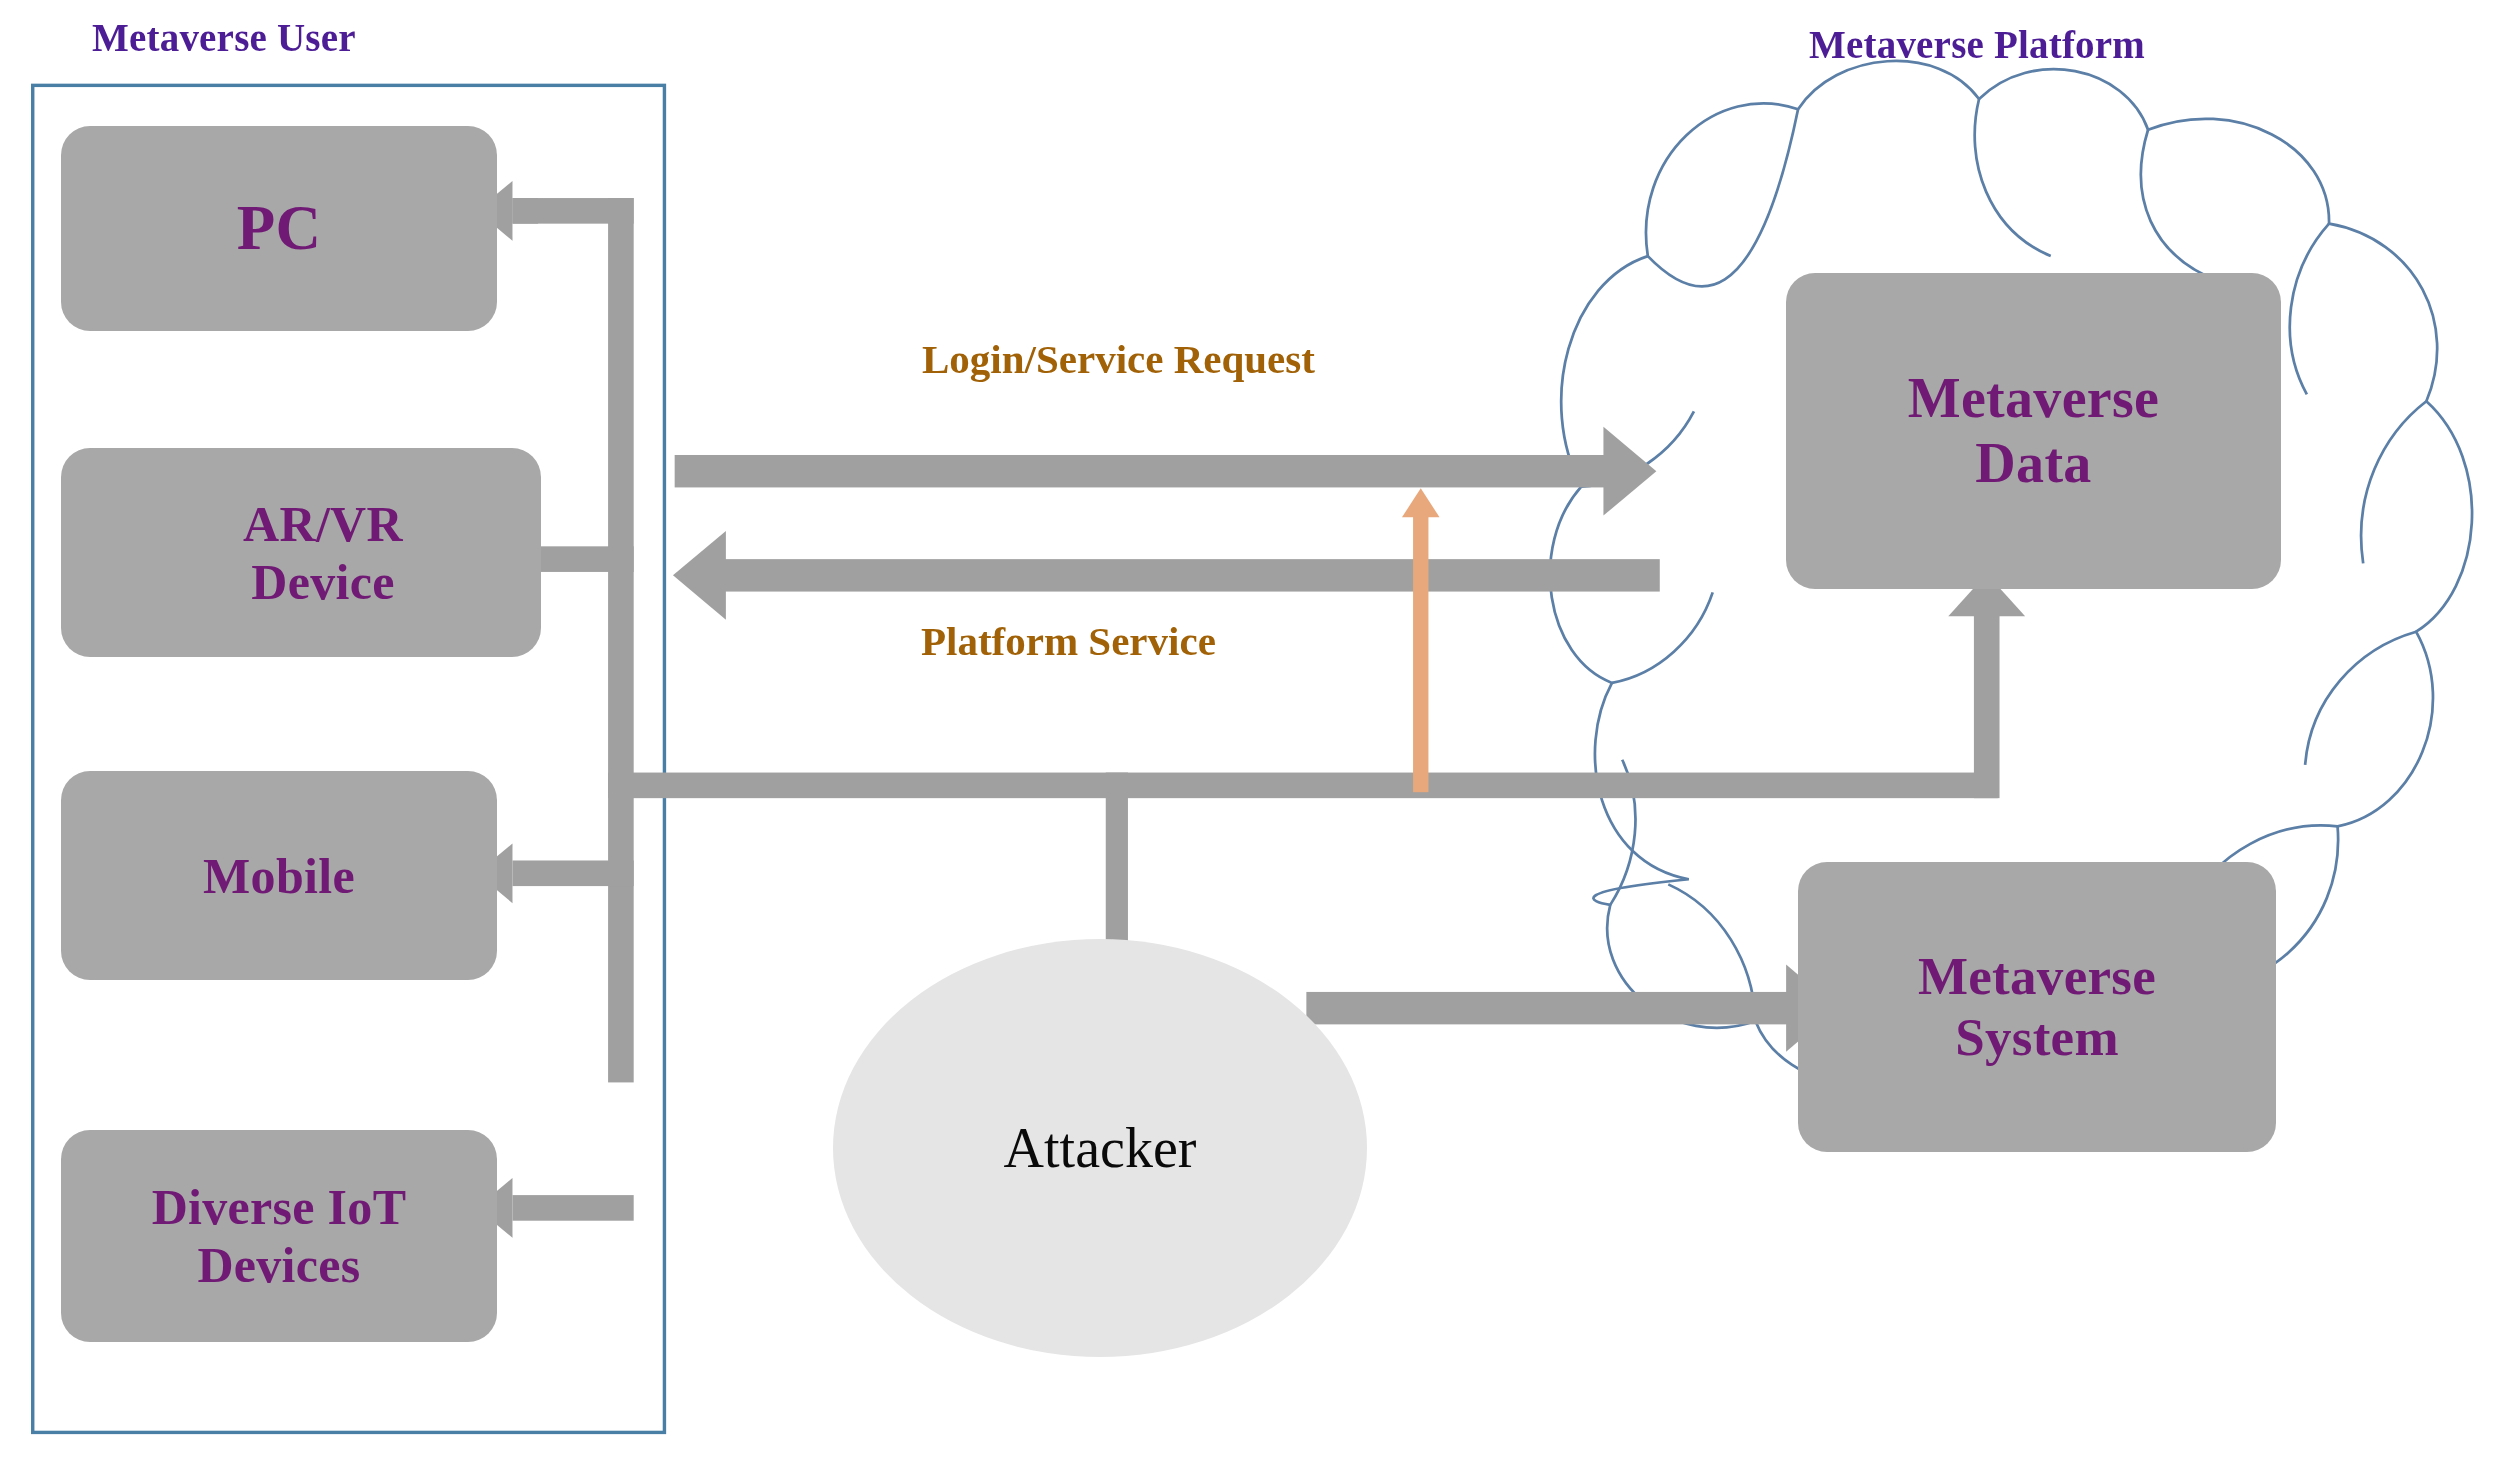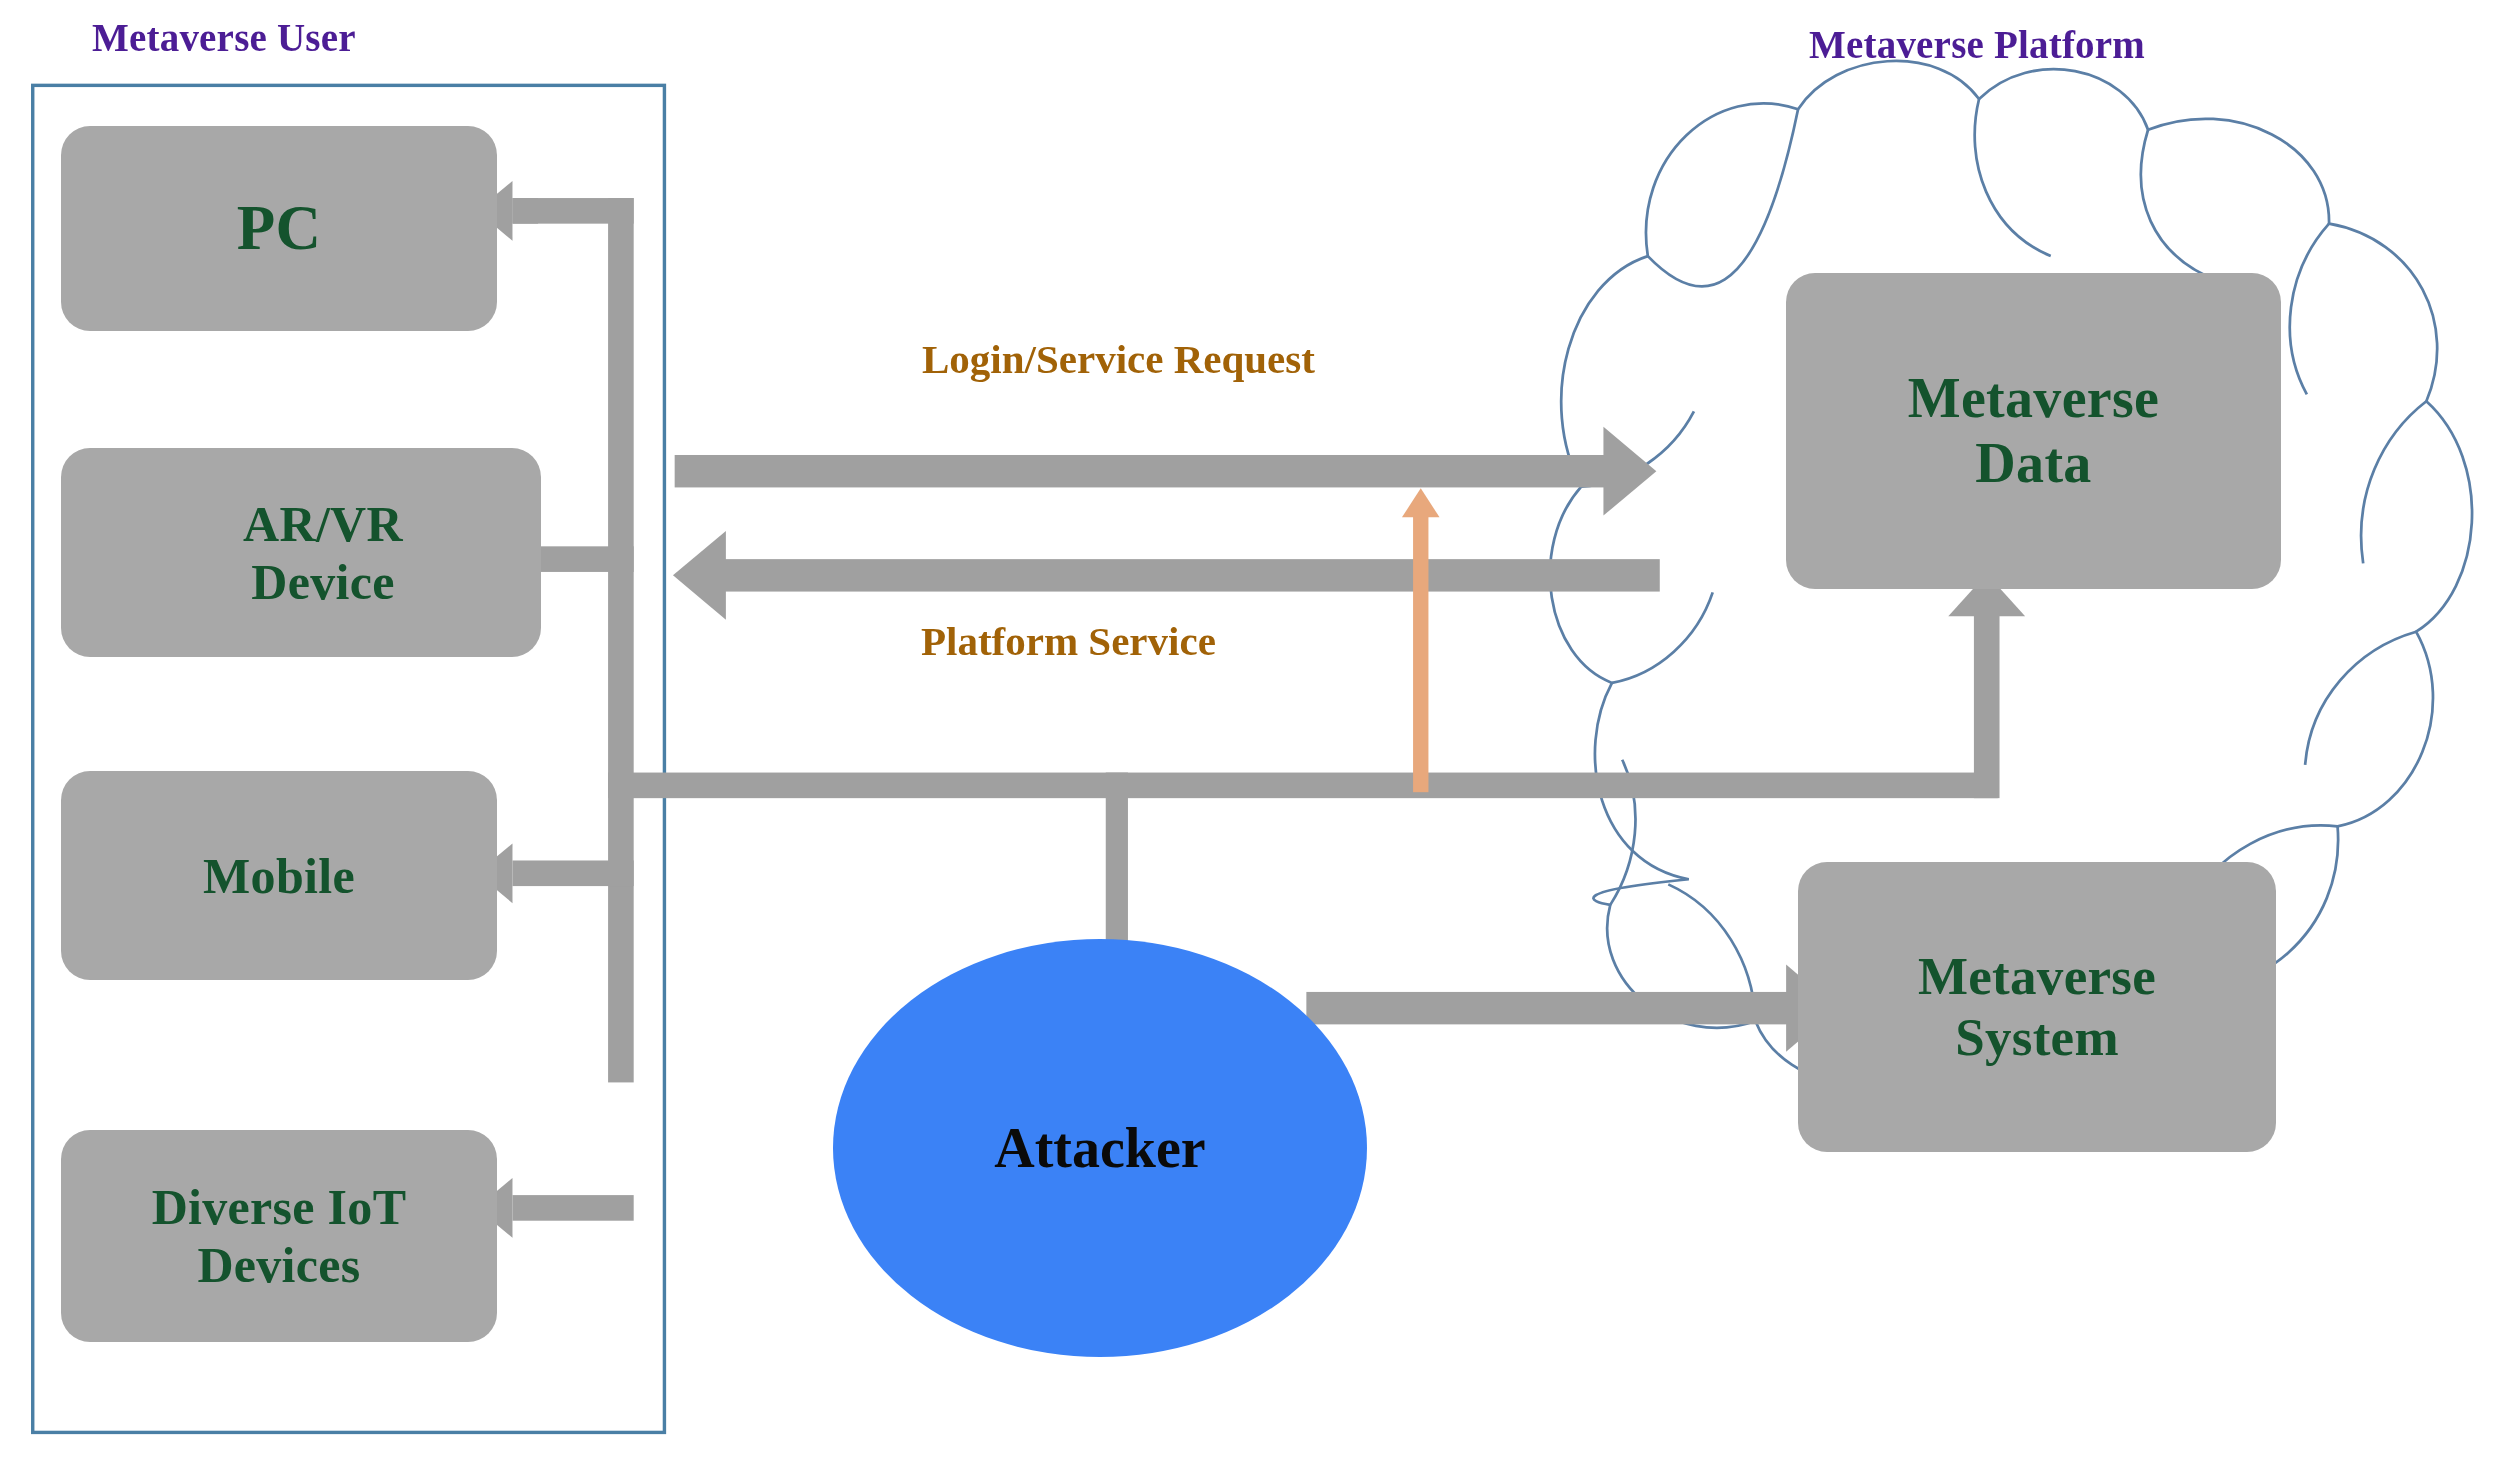--- a/index.html
+++ b/index.html
@@ -13,31 +13,31 @@
   
   #artwork{position:absolute;left:0;top:0;width:2512px;height:1464px;}
 
   
   .node{
     position:absolute;
     background:#a8a8a8;
     border-radius:29px;
     display:flex;align-items:center;justify-content:center;
     text-align:center;
-    color:#14532d;
+    color:#701a75;
     font-weight:bold;
     line-height:1.16;
     letter-spacing:0.3px;
   }
   .ellipse-node{
     position:absolute;
-    background:#3b82f6;
+    background:#e5e5e5;
     border-radius:50%;
     display:flex;align-items:center;justify-content:center;
-    color:#0a0a0a;font-weight:bold;
+    color:#0a0a0a;font-weight:normal;
   }
   .caption{
     position:absolute;
     color:#4c1d95;
     font-weight:bold;
     white-space:nowrap;
     letter-spacing:0.2px;
   }
   .edge-label{
     position:absolute;

